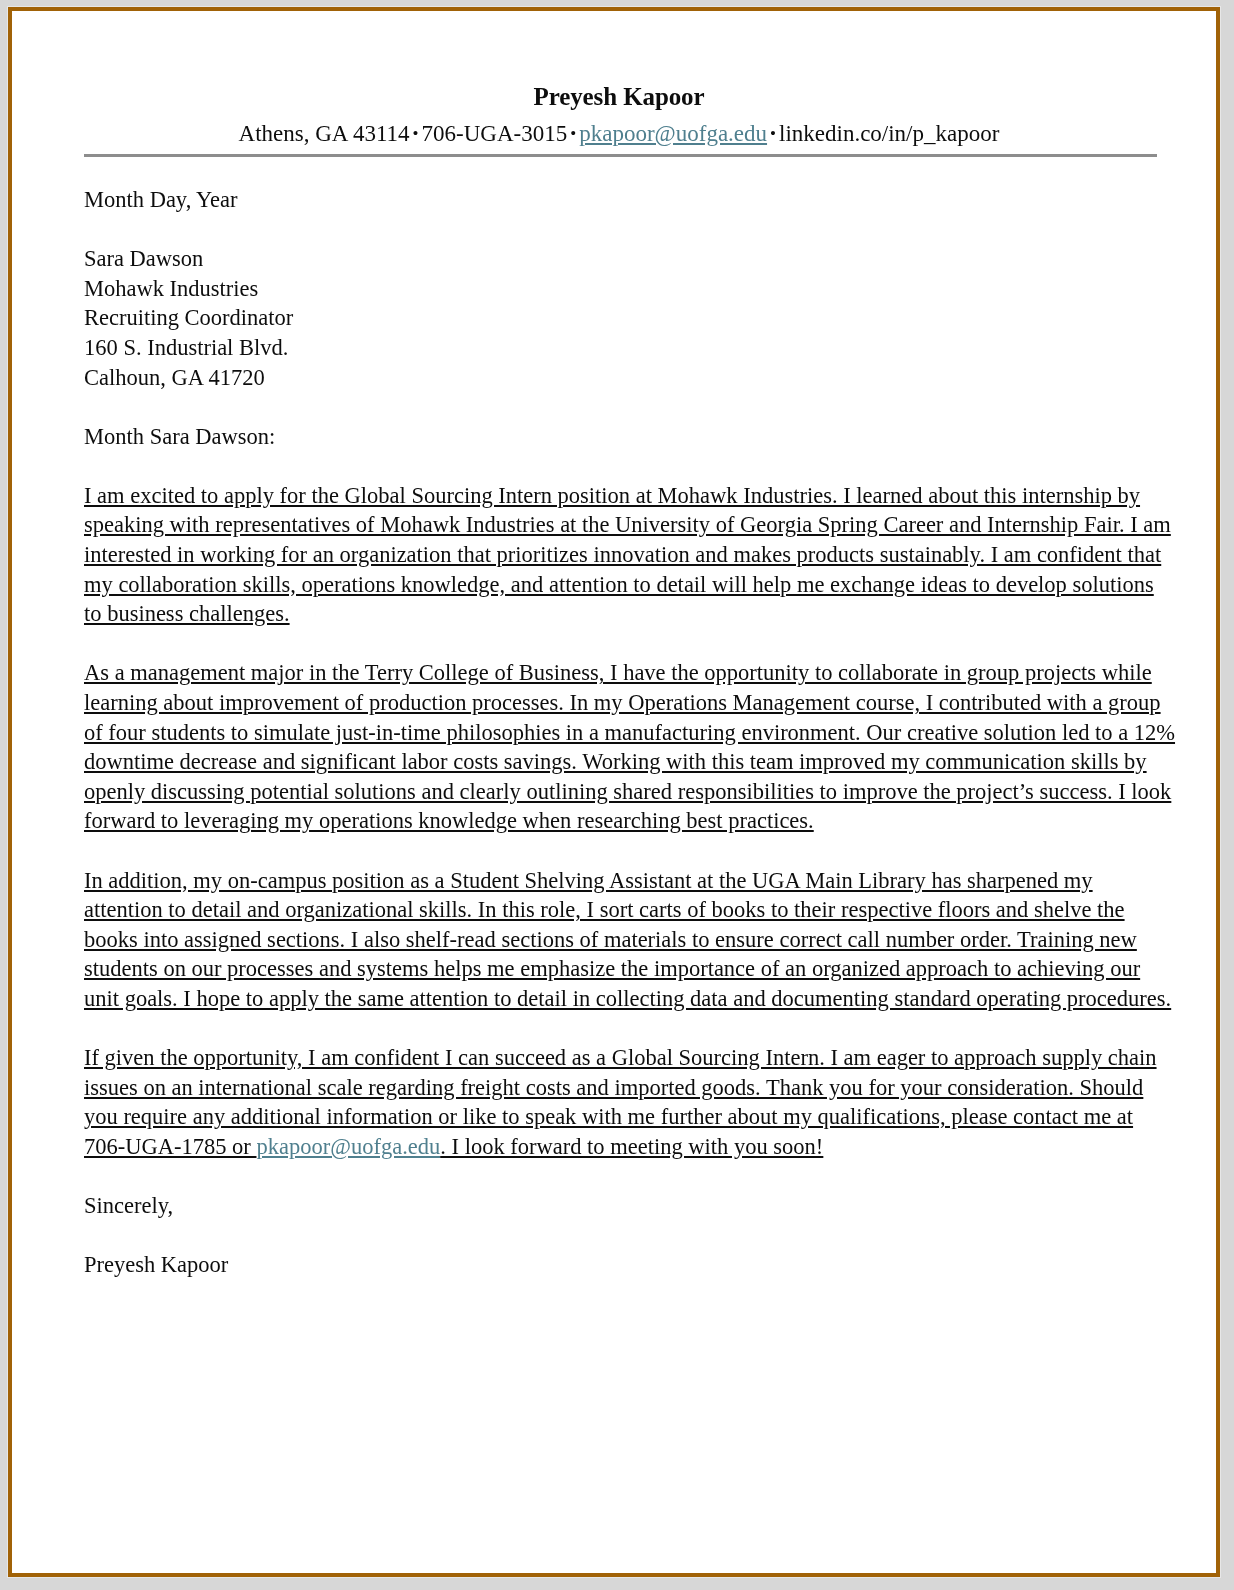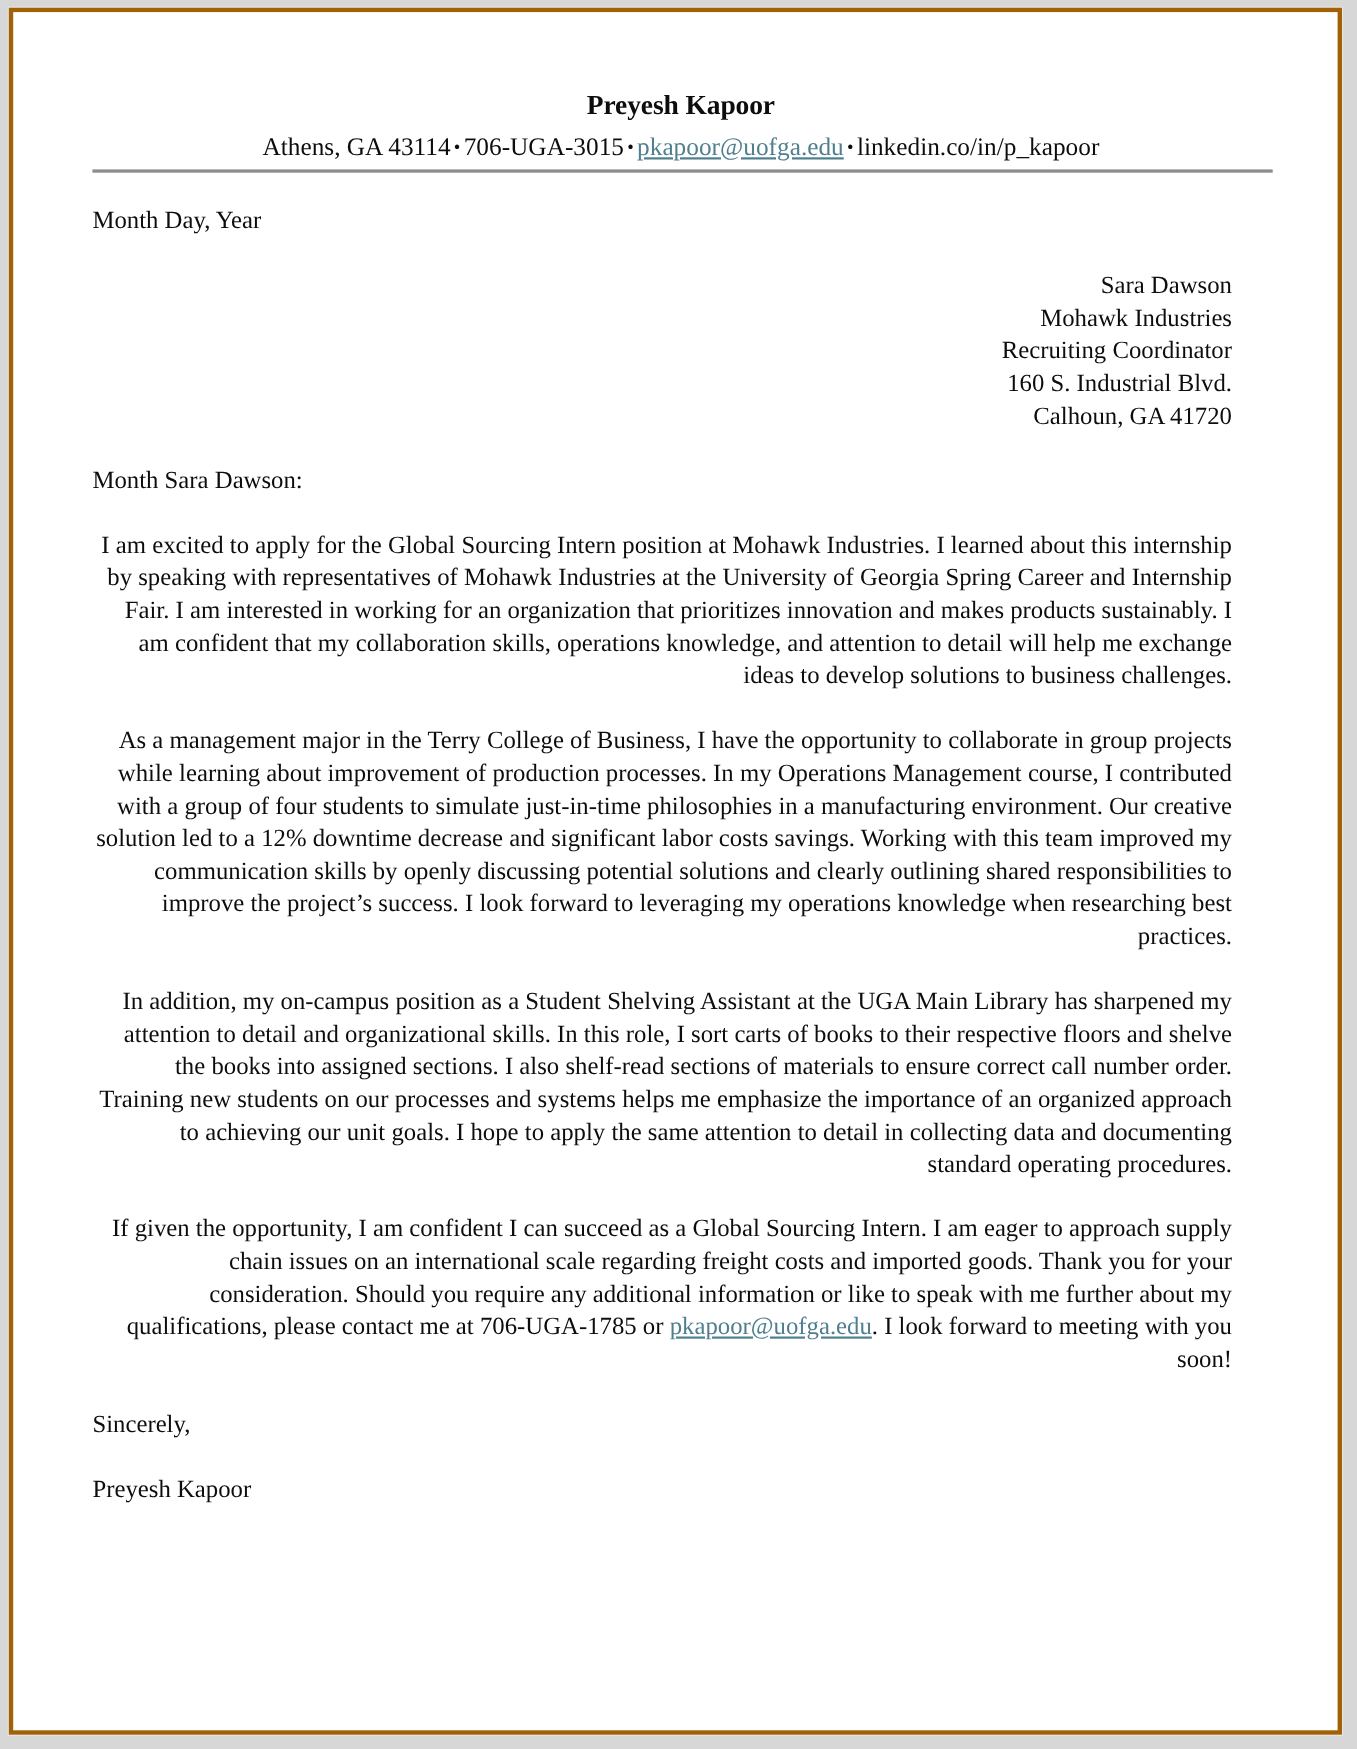--- a/index.html
+++ b/index.html
@@ -72,36 +72,37 @@
   .lh-rule {
     margin-top: 7px;
     height: 0;
     border-top: 3px solid #8d8d8d;
     width: 1073px;
   }
 
   
   .letter {
     padding-left: 72px;
-    padding-right: 96px;
+    padding-right: 40px;
     padding-top: 0;
     font-size: 22.5px;
     color: #0d0d0d;
     line-height: 29.6px;
   }
   .blk {
     margin: 0;
   }
   .spacer {
     height: 29.6px;
   }
-  .addr-line { margin: 0; text-align: right; }
+  .addr-line { margin: 0; }
   .body-par {
     margin: 0;
-    text-align: right;
+    text-align: left;
+    text-decoration: underline;
   }
   .body-link {
     color: #4f7f8e;
     text-decoration: underline;
     text-decoration-color: #4f7f8e;
   }
   .date-block { margin-top: 28px; }
 </style>
 </head>
 <body>

